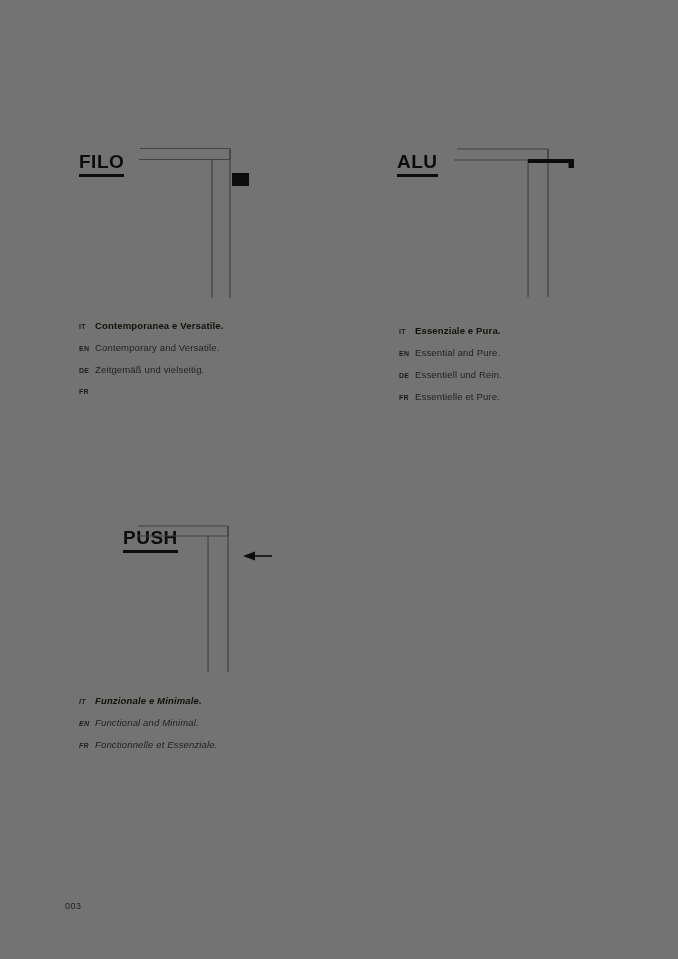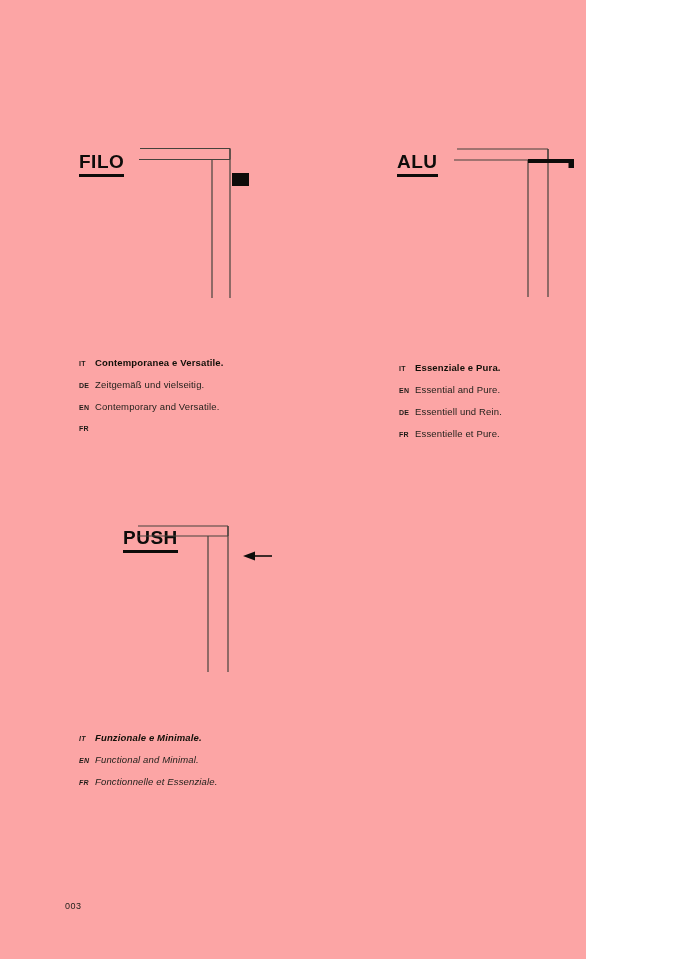--- a/index.html
+++ b/index.html
@@ -1,20 +1,20 @@
 <!DOCTYPE html>
 <html><head>
 <meta charset="utf-8">
 <style>
   html, body { margin: 0; padding: 0; }
   .page {
     position: relative;
-    width: 586px;
+    width: 678px;
     height: 959px;
-    background: #fca5a5;
+    background: #737373;
     font-family: "Liberation Sans", sans-serif;
     color: #15130f;
     overflow: hidden;
   }
   .title {
     position: absolute;
     margin: 0;
     font-size: 19px;
     font-weight: bold;
     letter-spacing: 0.5px;
@@ -26,21 +26,21 @@
   }
   #filo-title { left: 79px; top: 152px; }
   #alu-title  { left: 397px; top: 152px; text-align: center; }
   #push-title { left: 78px; top: 528px; margin-left: 45px; }
 
   .drawing { position: absolute; }
   #filo-drawing { left: 138px; top: 146px; }
   #alu-drawing  { left: 452px; top: 146px; }
   #push-drawing { left: 136px; top: 523px; }
 
-  .lang-block { position: absolute; margin-top: 37px; }
+  .lang-block { position: absolute; }
   #filo-rows { left: 79px; top: 315px; }
   #alu-rows  { left: 399px; top: 320px; }
   #push-rows { left: 79px; top: 690px; font-style: italic; }
 
   .lang-row {
     display: flex;
     align-items: baseline;
     height: 22px;
     line-height: 22px;
     white-space: nowrap;
@@ -88,26 +88,26 @@
       </g>
       <rect x="94" y="27" width="17" height="13" fill="#0d0c0a"></rect>
     </svg>
 
     <div class="lang-block" id="filo-rows">
       <div class="lang-row primary">
         <span class="lang">IT</span>
         <span class="desc">Contemporanea e Versatile.</span>
       </div>
       <div class="lang-row">
+        <span class="lang">EN</span>
+        <span class="desc">Contemporary and Versatile.</span>
+      </div>
+      <div class="lang-row">
         <span class="lang">DE</span>
         <span class="desc">Zeitgemäß und vielseitig.</span>
-      </div>
-      <div class="lang-row">
-        <span class="lang">EN</span>
-        <span class="desc">Contemporary and Versatile.</span>
       </div>
       <div class="lang-row">
         <span class="lang">FR</span>
       </div>
     </div>
   </section>
 
   <section>
     <h2 class="title" id="alu-title">ALU</h2>
 

